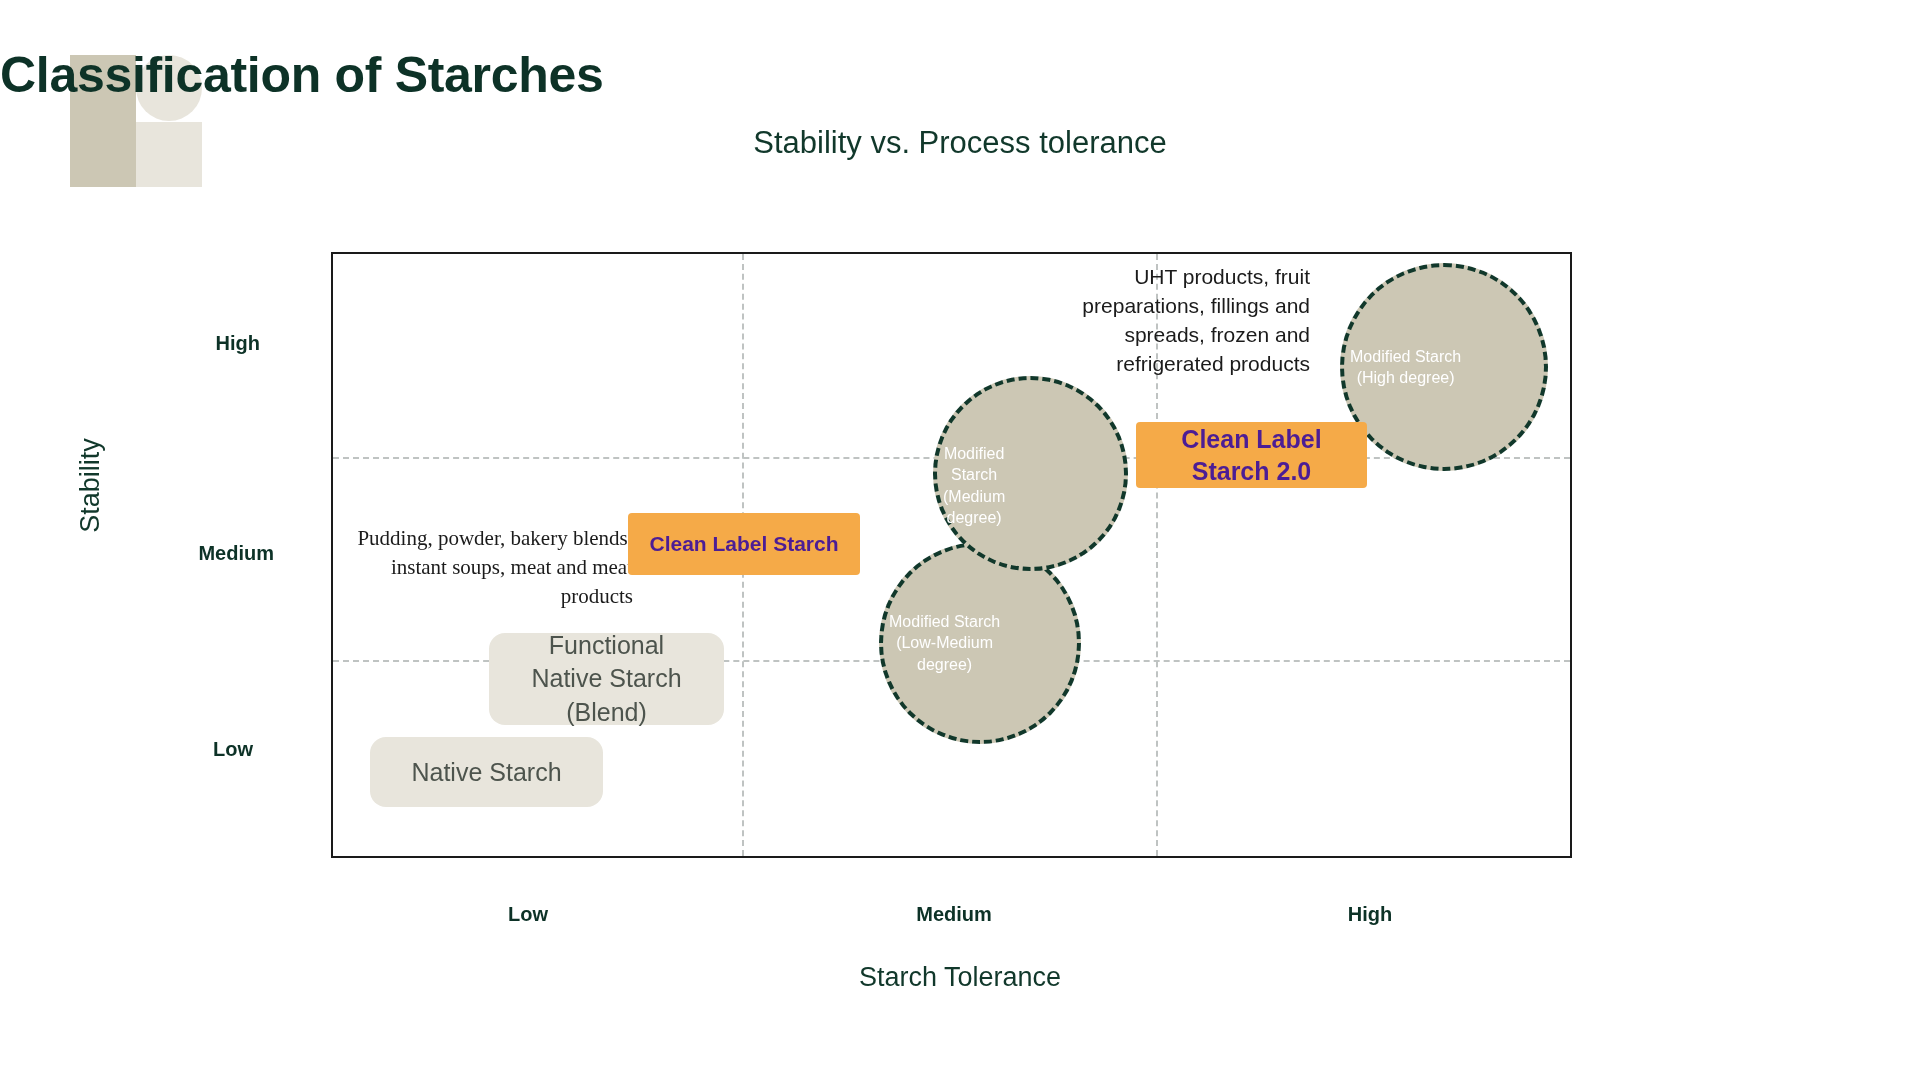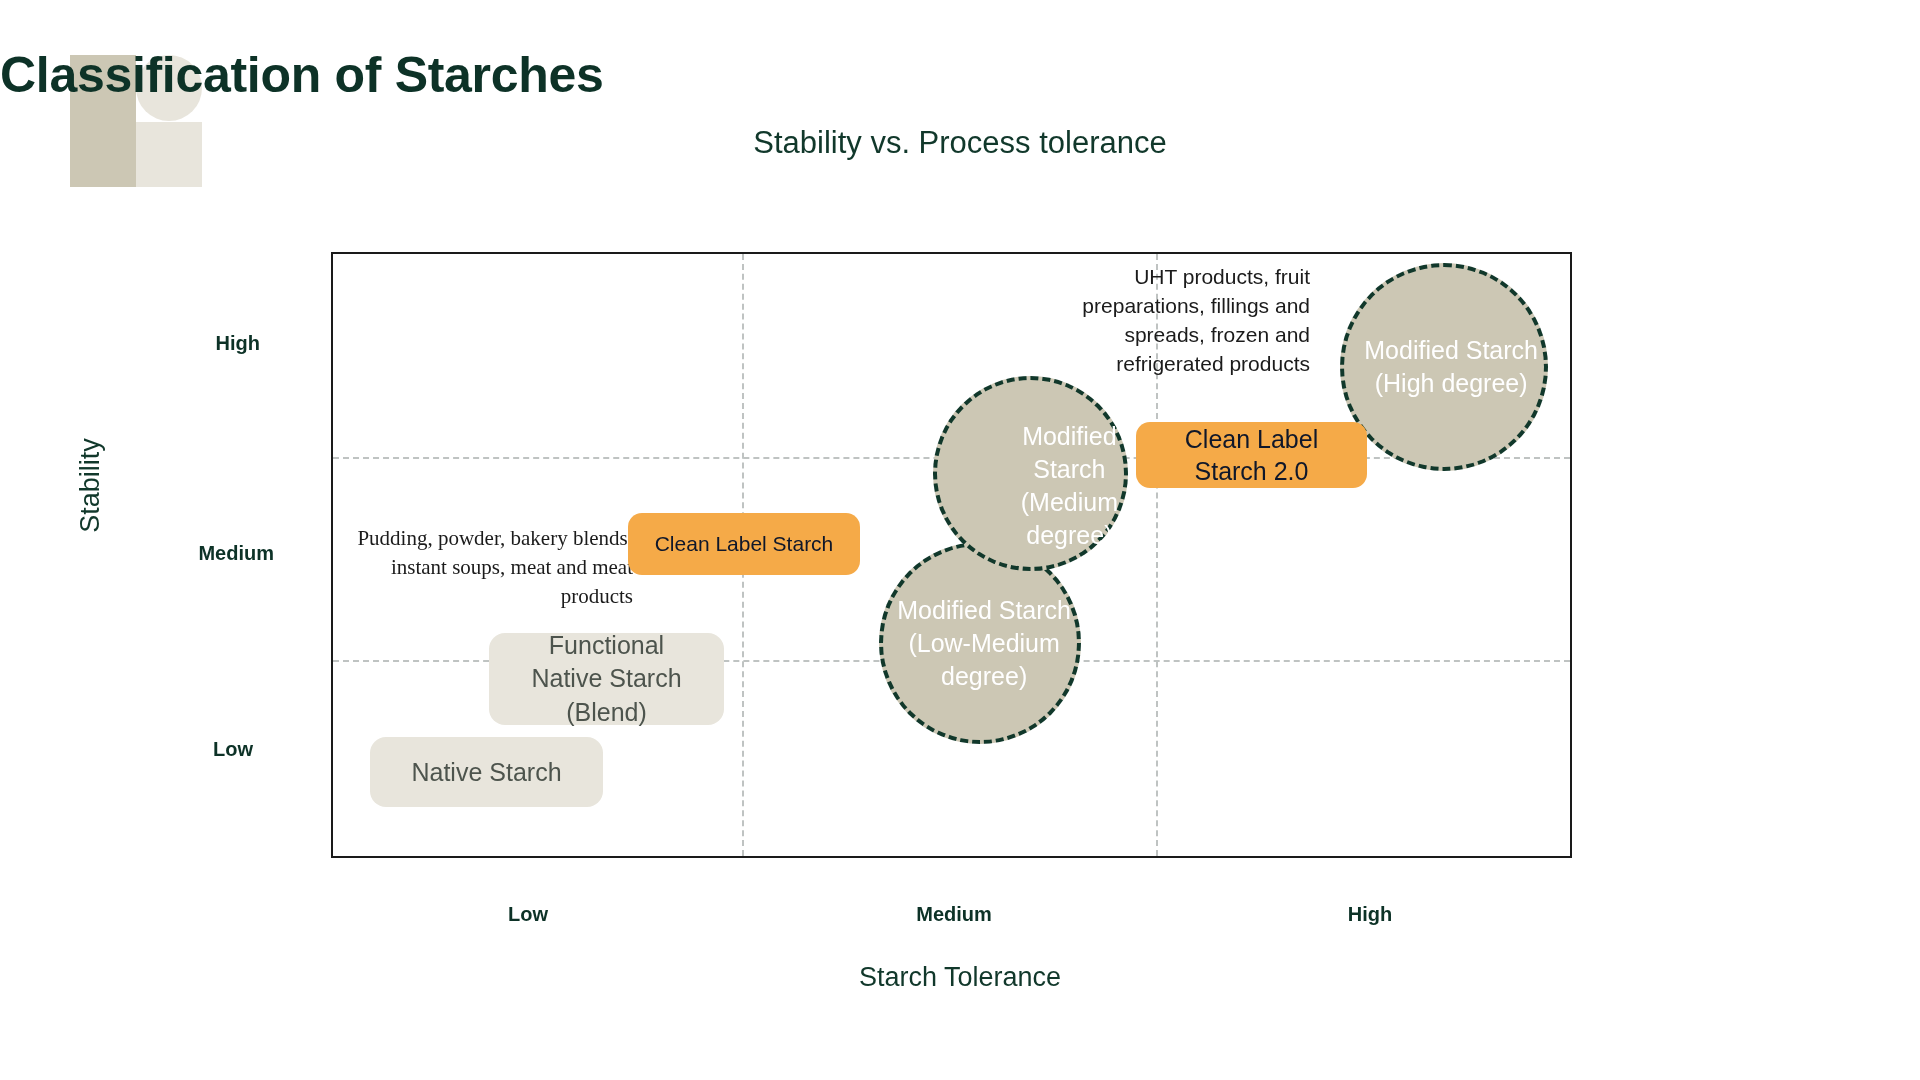--- a/index.html
+++ b/index.html
@@ -161,45 +161,45 @@
 
   
   .bubble {
     position: absolute;
     border-radius: 50%;
     background: #ccc7b4;
     border: 4px dashed #11382b;
     box-sizing: border-box;
     display: flex;
     align-items: center;
-    justify-content: flex-end;
+    justify-content: flex-start;
     text-align: center;
     color: #ffffff;
-    font-size: 25px;
+    font-size: 16px;
     line-height: 1.32;
     padding: 6px;
   }
   #bubble-high   { left: 1340px; top: 263px; width: 208px; height: 208px; }
   #bubble-medium { left: 933px;  top: 376px; width: 195px; height: 195px; }
   #bubble-lowmed { left: 879px;  top: 542px; width: 202px; height: 202px; }
 
   
   .pill {
     position: absolute;
     display: flex;
     align-items: center;
     justify-content: center;
     text-align: center;
     box-sizing: border-box;
   }
   .pill-orange {
     background: #f5aa48;
-    color: #0f172a;
-    font-weight: 400;
-    border-radius: 14px;
+    color: #4c1d95;
+    font-weight: 700;
+    border-radius: 4px;
   }
   .pill-beige {
     background: #e8e5dc;
     color: #4d544d;
     font-weight: 400;
     border-radius: 16px;
   }
   #pill-clean-label {
     left: 628px; top: 513px; width: 232px; height: 62px;
     font-size: 21px;

